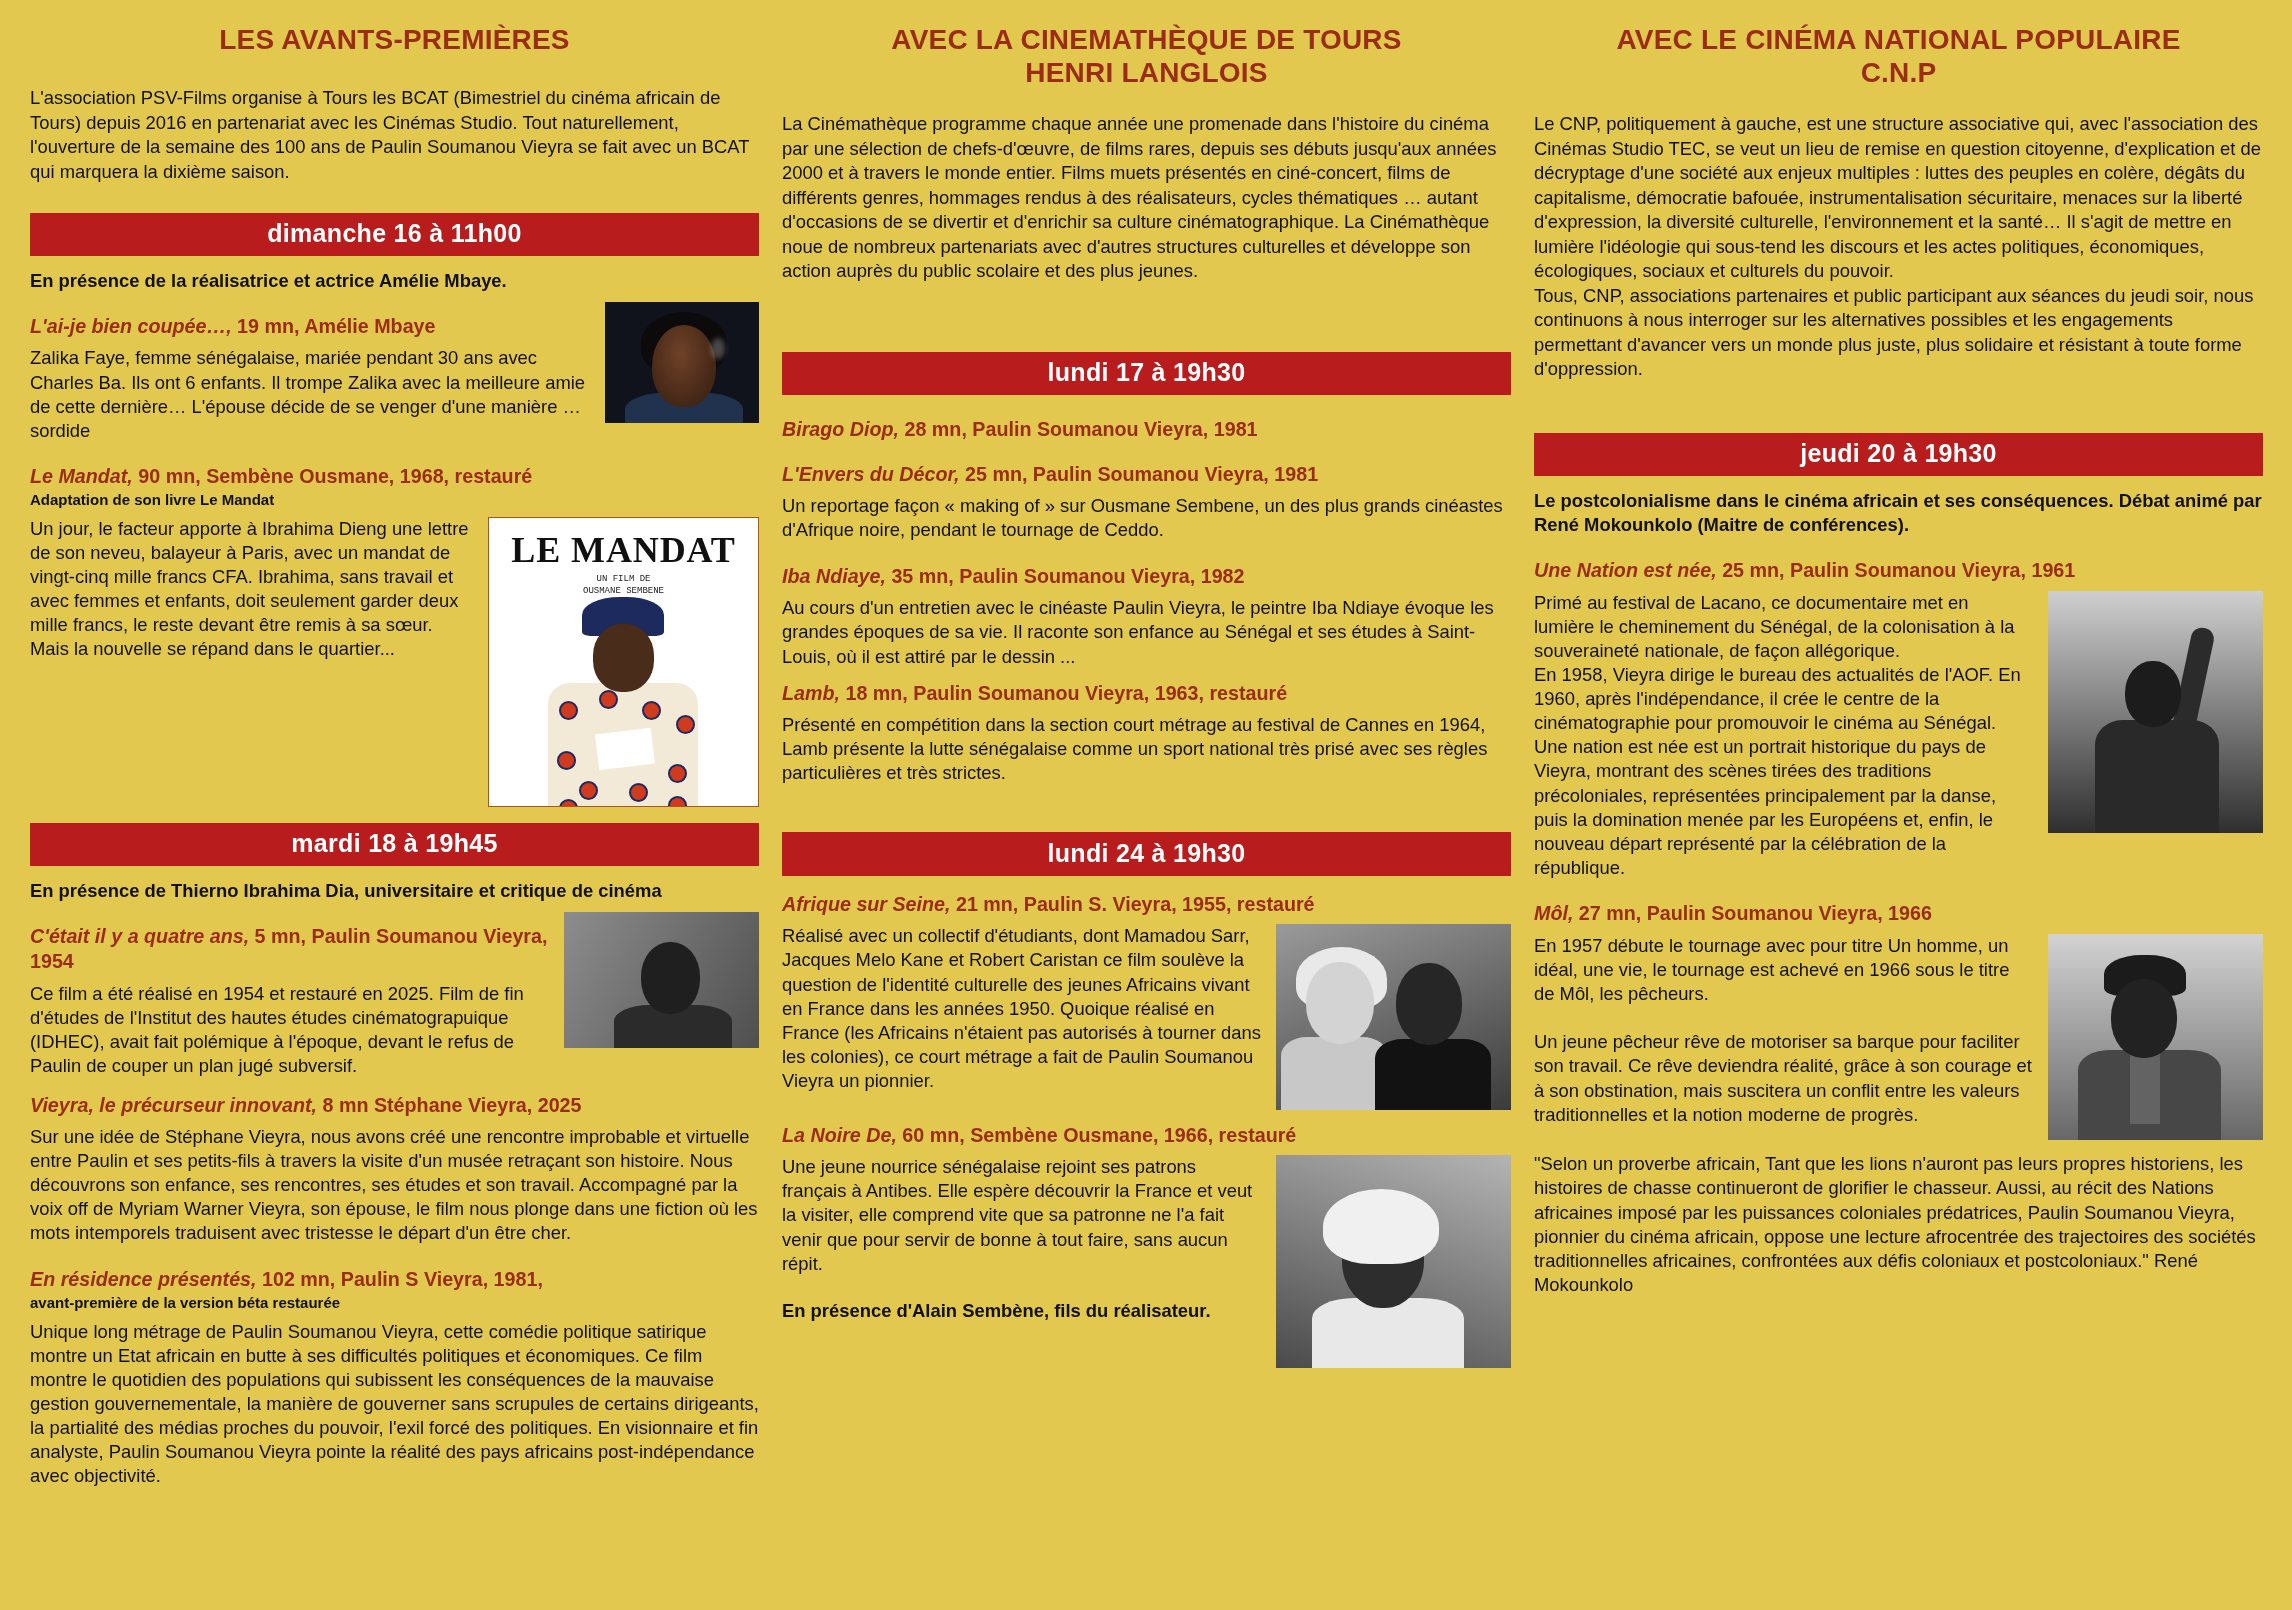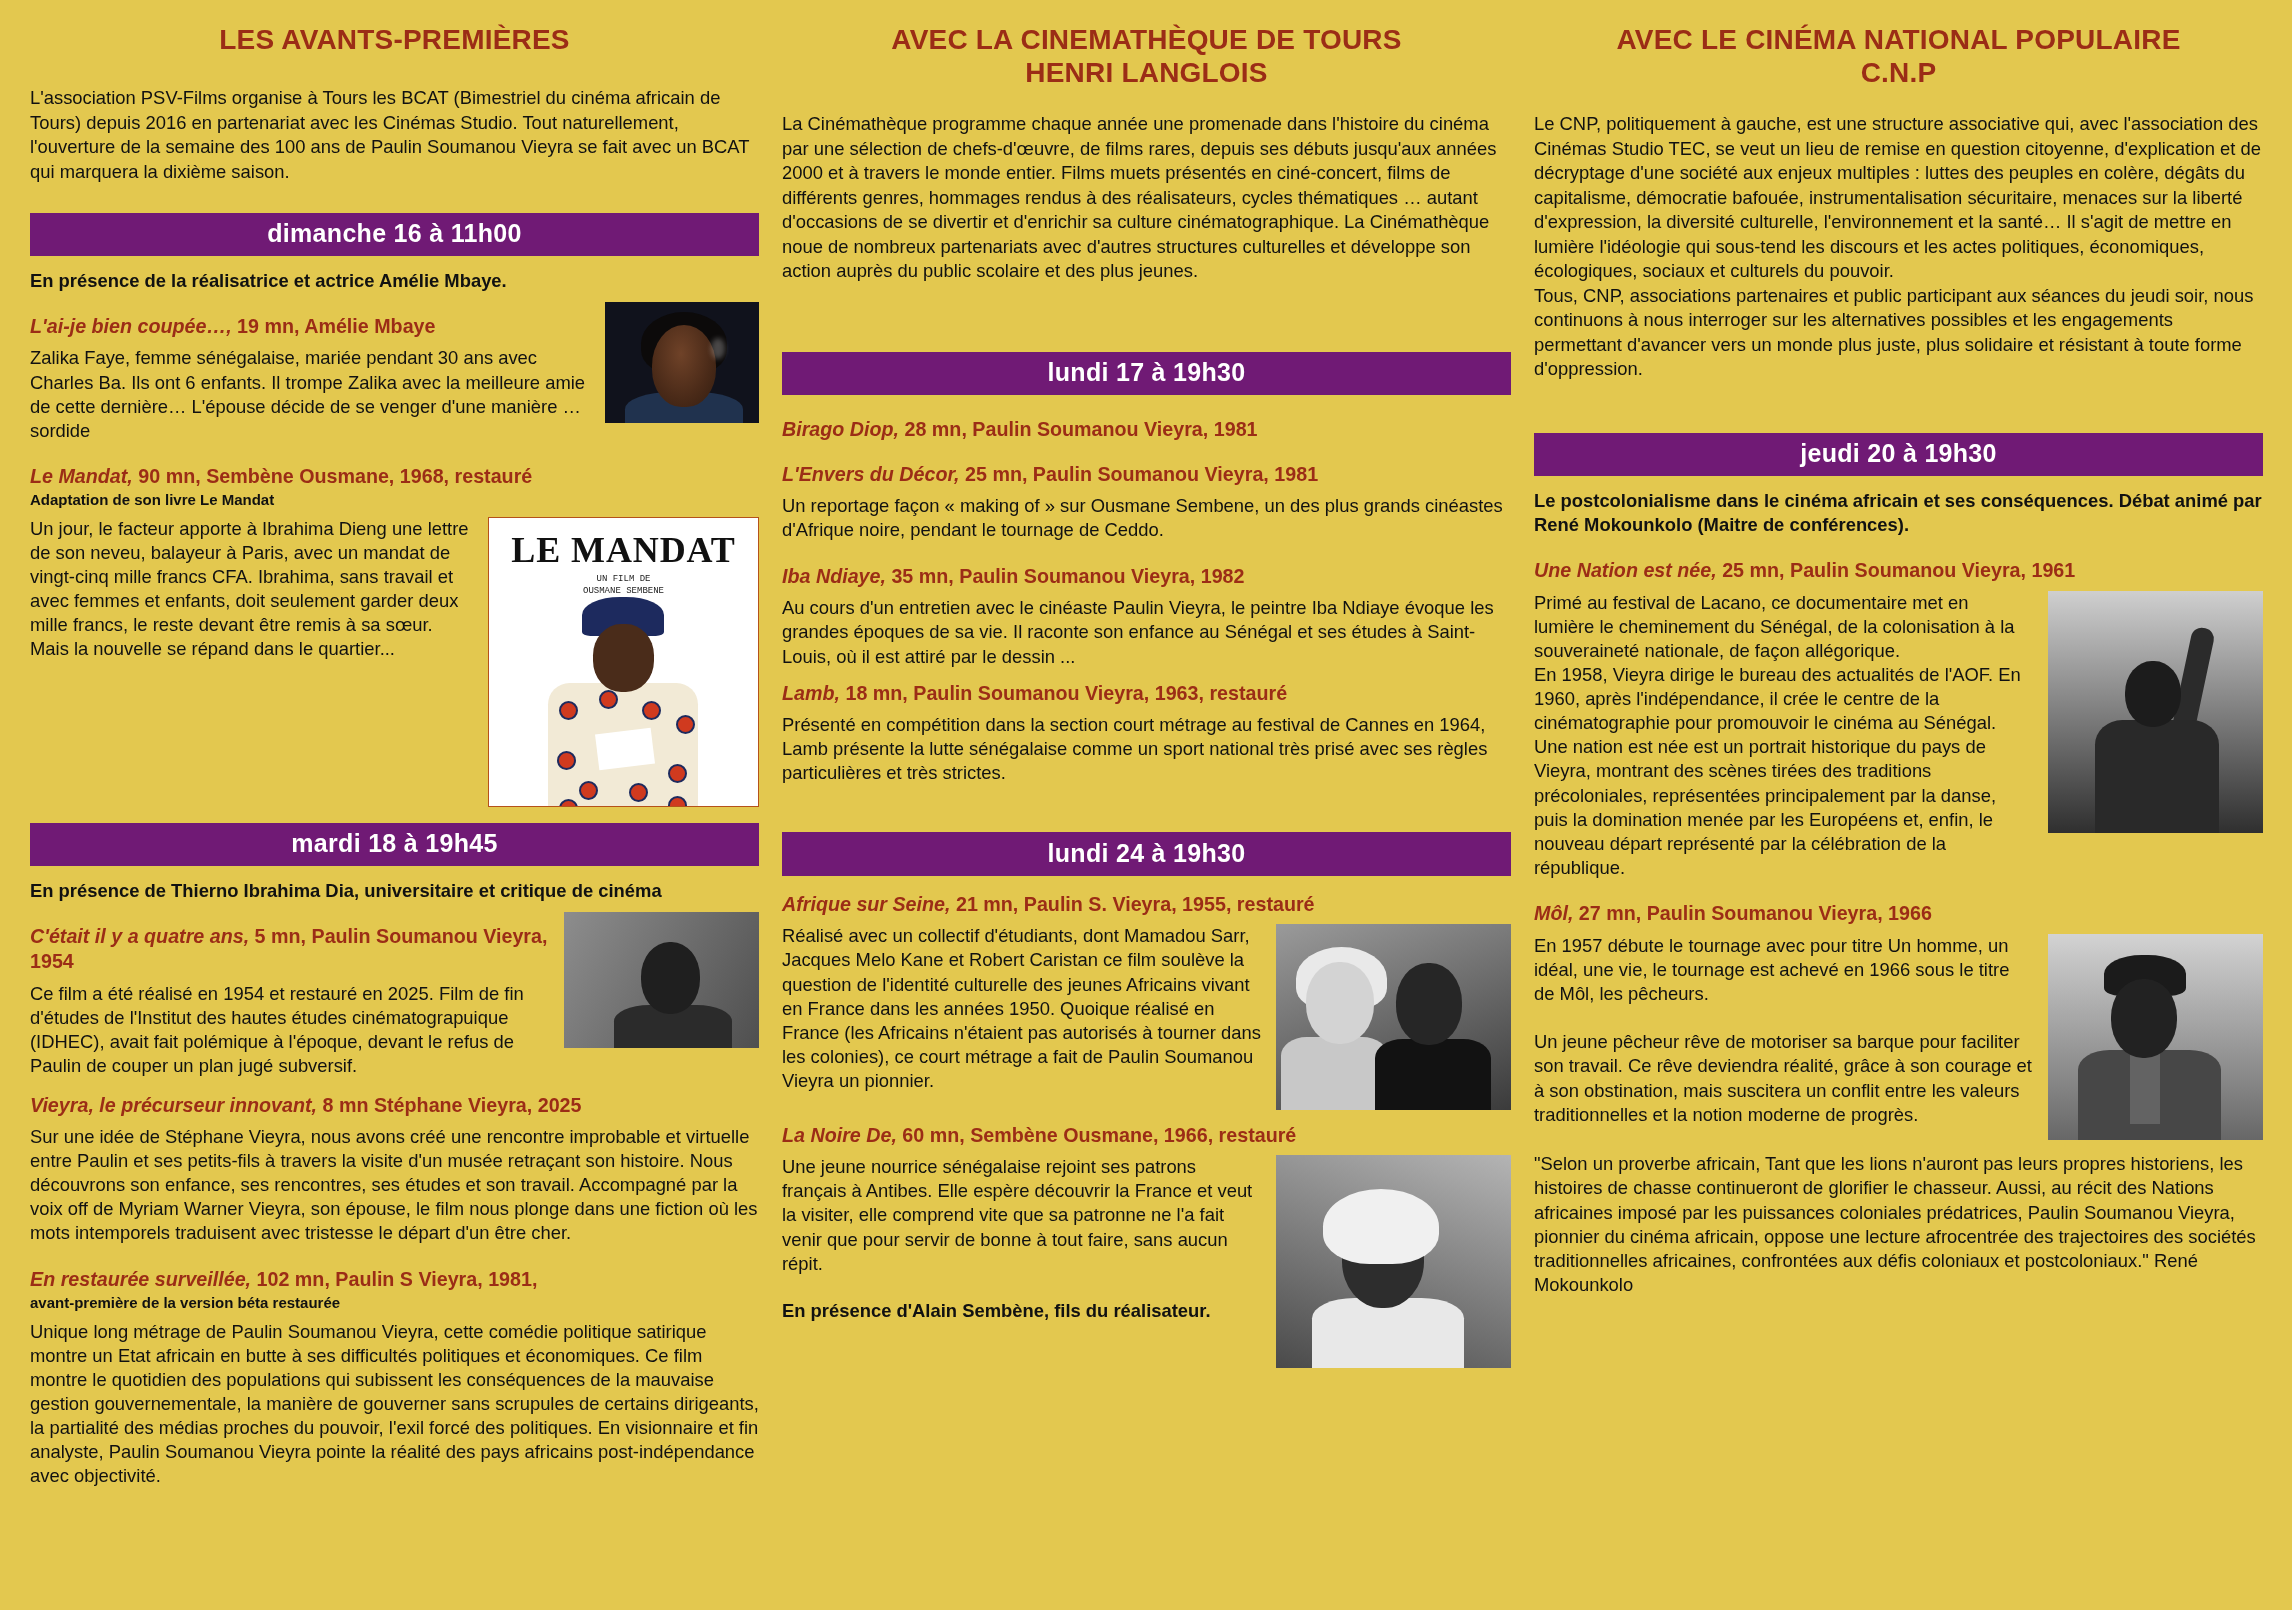--- a/index.html
+++ b/index.html
@@ -46,21 +46,21 @@
   .col-1 h1.col-title { margin-bottom: 30px; }
 
   .intro {
     font-size: 18.4px;
     line-height: 1.33;
     margin: 0 0 12.5px 0;
     text-align: left;
   }
 
   .bar {
-    background: #701a75;
+    background: #b91c1c;
     color: #ffffff;
     font-weight: bold;
     font-size: 25px;
     text-align: center;
     padding: 6.3px 0 8px 0;
     margin: 16px 0 9px 0;
     letter-spacing: 0.3px;
   }
 
   .lead {
@@ -347,21 +347,21 @@
         <div class="p-head"></div>
       </div>
     </div>
 
     <div class="film-title tight">
       <span>Vieyra, le précurseur innovant,</span><span class="rest"> 8 mn Stéphane Vieyra, 2025</span>
     </div>
     <p class="para">Sur une idée de Stéphane Vieyra, nous avons créé une rencontre improbable et virtuelle entre Paulin et ses petits-fils à travers la visite d'un musée retraçant son histoire. Nous découvrons son enfance, ses rencontres, ses études et son travail. Accompagné par la voix off de Myriam Warner Vieyra, son épouse, le film nous plonge dans une fiction où les mots intemporels traduisent avec tristesse le départ d'un être cher.</p>
 
     <div class="film-title">
-      <span>En restaurée surveillée,</span><span class="rest"> 102 mn, Paulin S Vieyra, 1981,</span>
+      <span>En résidence présentés,</span><span class="rest"> 102 mn, Paulin S Vieyra, 1981,</span>
       <span class="sub">avant-première de la version béta restaurée</span>
     </div>
     <p class="para">Unique long métrage de Paulin Soumanou Vieyra, cette comédie politique satirique montre un Etat africain en butte à ses difficultés politiques et économiques. Ce film montre le quotidien des populations qui subissent les conséquences de la mauvaise gestion gouvernementale, la manière de gouverner sans scrupules de certains dirigeants, la partialité des médias proches du pouvoir, l'exil forcé des politiques. En visionnaire et fin analyste, Paulin Soumanou Vieyra pointe la réalité des pays africains post-indépendance avec objectivité.</p>
   </div>
 
   <div class="col col-2">
 
     <h1 class="col-title" style="white-space:pre-line">AVEC LA CINEMATHÈQUE DE TOURS
 HENRI LANGLOIS</h1>
 

